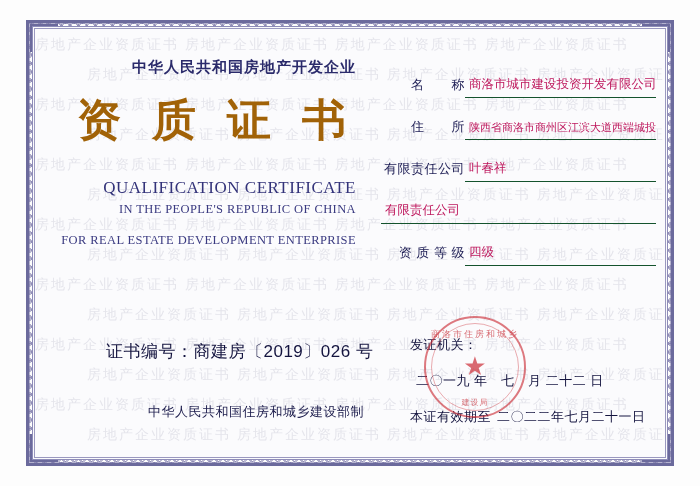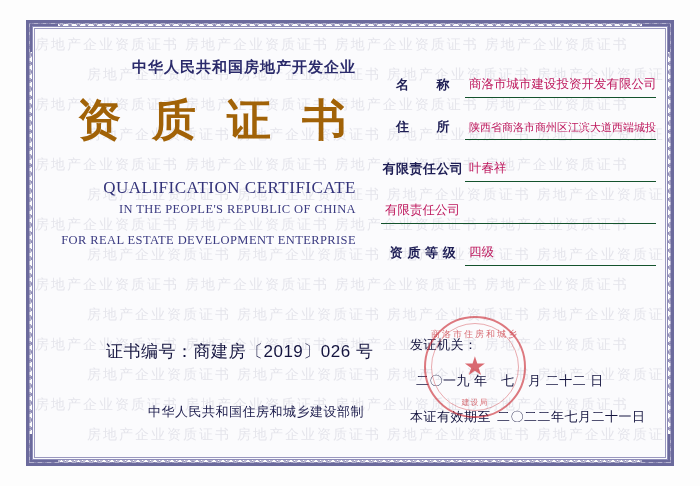--- a/index.html
+++ b/index.html
@@ -159,23 +159,22 @@
     height: 36px;
   }
   .field-label {
     width: 84px;
     flex: 0 0 84px;
     font-family: "Liberation Sans", sans-serif;
     font-size: 13px;
     color: #1e1e55;
     letter-spacing: 0.5px;
     padding-bottom: 4px;
-    text-align: center;
-    white-space: nowrap;
-    font-weight: bold;
+    text-align: right;
+    white-space: nowrap;
   }
   .field-value {
     flex: 1 1 auto;
     border-bottom: 1px solid #14532d;
     font-family: "Liberation Sans", sans-serif;
     font-size: 12.5px;
     color: #be185d;
     padding: 0 2px 4px 4px;
     white-space: nowrap;
     overflow: hidden;

